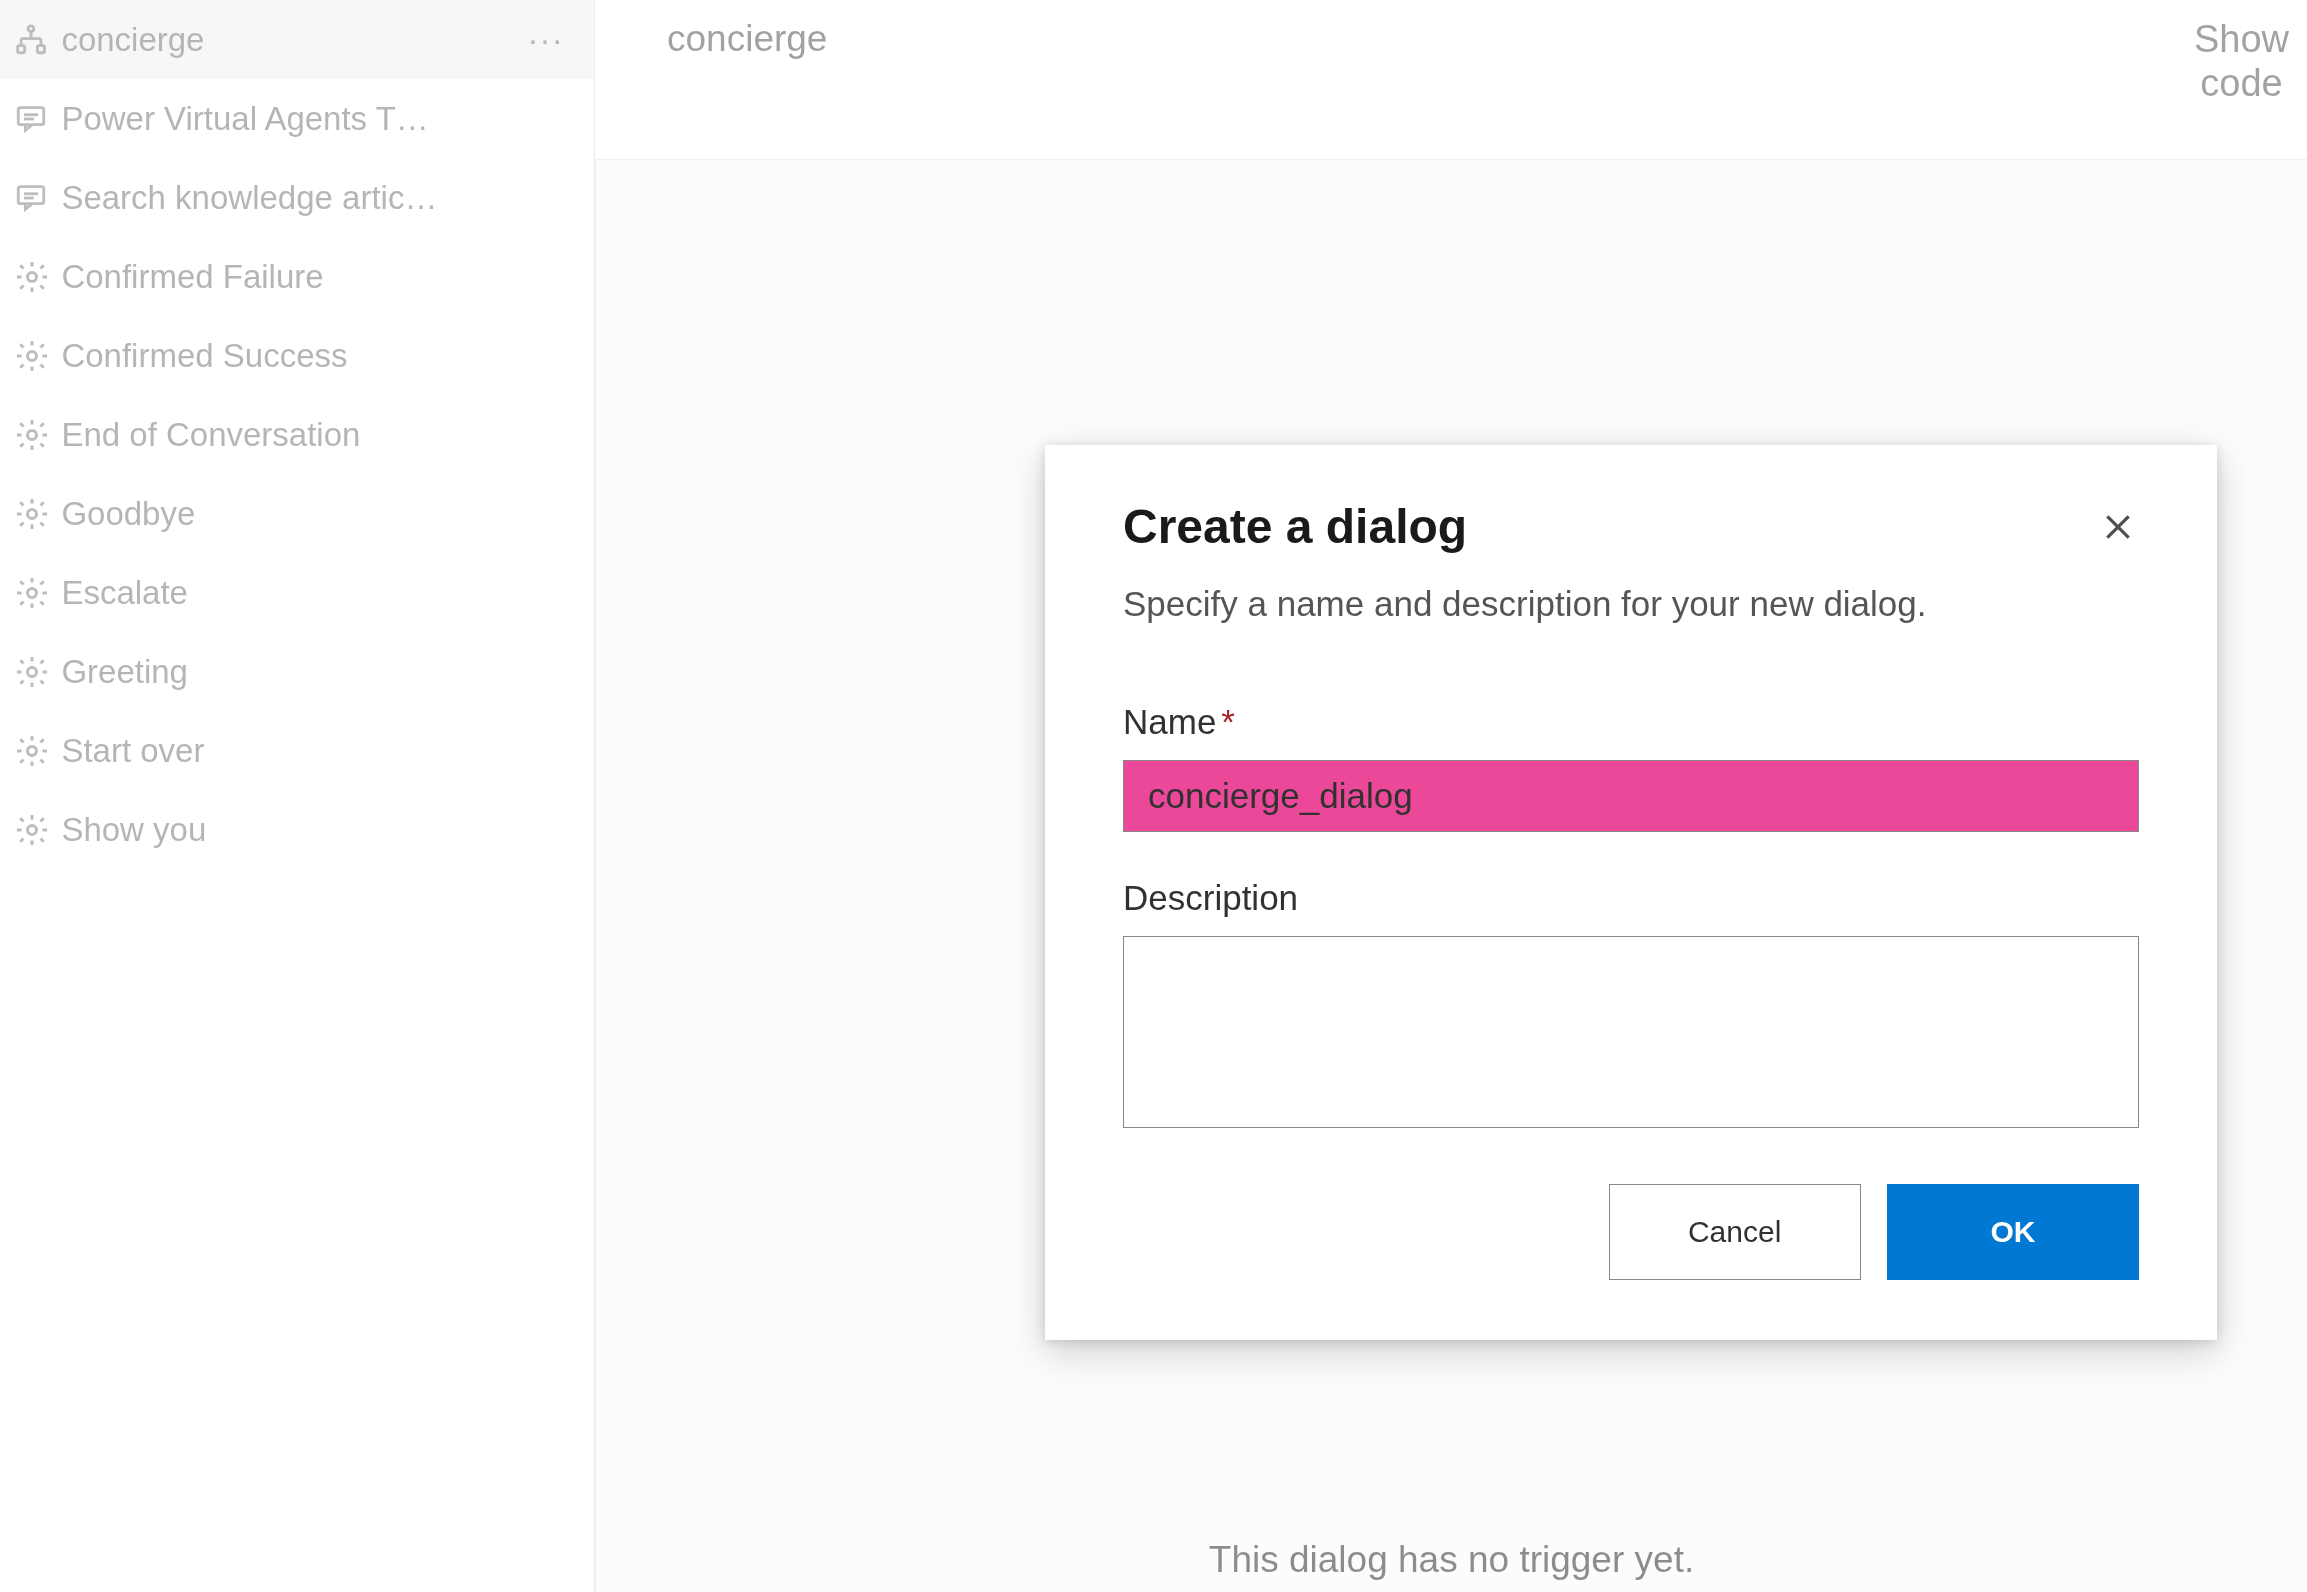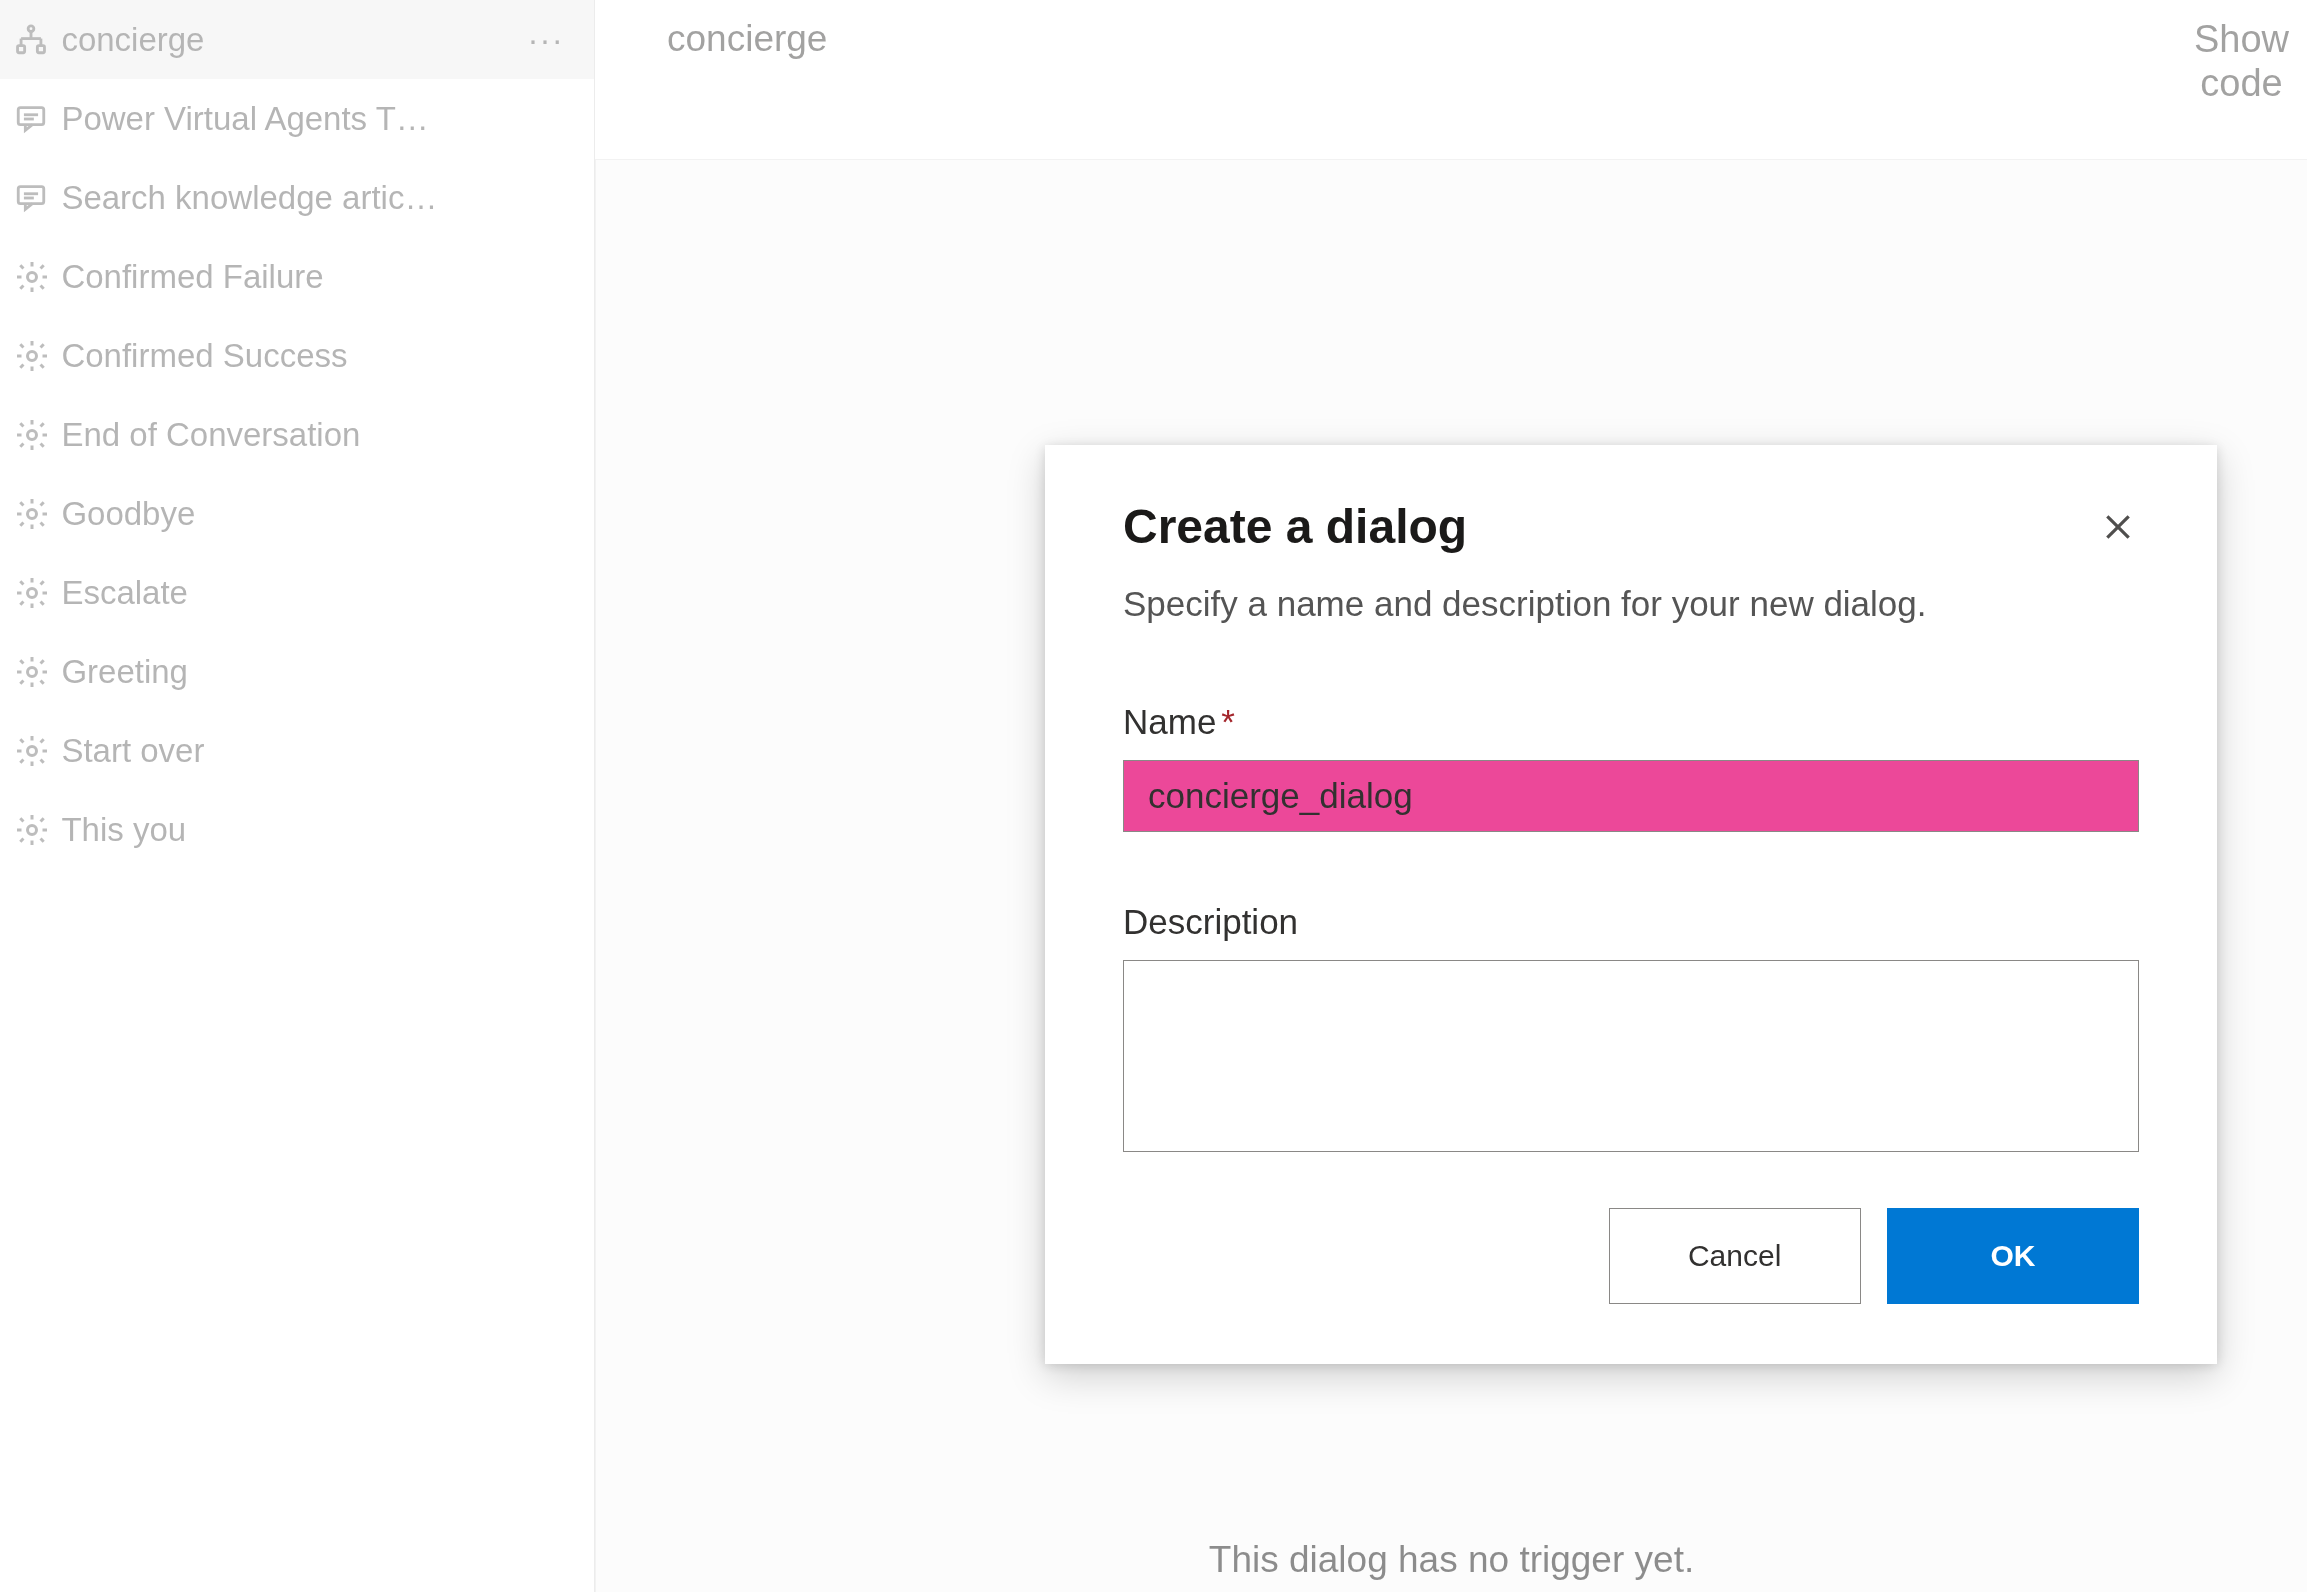--- a/index.html
+++ b/index.html
@@ -171,21 +171,21 @@
     }
     .close-btn svg { width: 32px; height: 32px; stroke: #4f4e4d; stroke-width: 2.4; }
 
     .modal-subtitle {
       margin-top: 30px;
       font-size: 35px;
       color: #555;
     }
 
     .form-group { margin-top: 78px; }
-    .form-group.second { margin-top: 70px; }
+    .form-group.second { margin-top: 46px; }
 
     .form-label {
       font-size: 35px;
       color: #323130;
       display: block;
       margin-bottom: 18px;
     }
 
     .required-star { color: #a4262c; margin-left: 4.8px; }
 
@@ -359,21 +359,21 @@
       <span class="label">Start over</span>
     </div>
 
     <div class="sidebar-item">
       <span class="icon-wrap gear">
         <svg viewBox="0 0 24 24">
             <circle cx="12" cy="12" r="3"></circle>
             <path d="M12 2v3M12 19v3M4.2 4.2l2.1 2.1M17.7 17.7l2.1 2.1M2 12h3M19 12h3M4.2 19.8l2.1-2.1M17.7 6.3l2.1-2.1"></path>
           </svg>
       </span>
-      <span class="label">This you</span>
+      <span class="label">Show you</span>
     </div>
 
   </aside>
 
   <main class="main">
     <div class="main-header">
       <h1 class="page-title">concierge</h1>
       <div class="show-code">
         <div>Show</div>
         <div>code</div>

